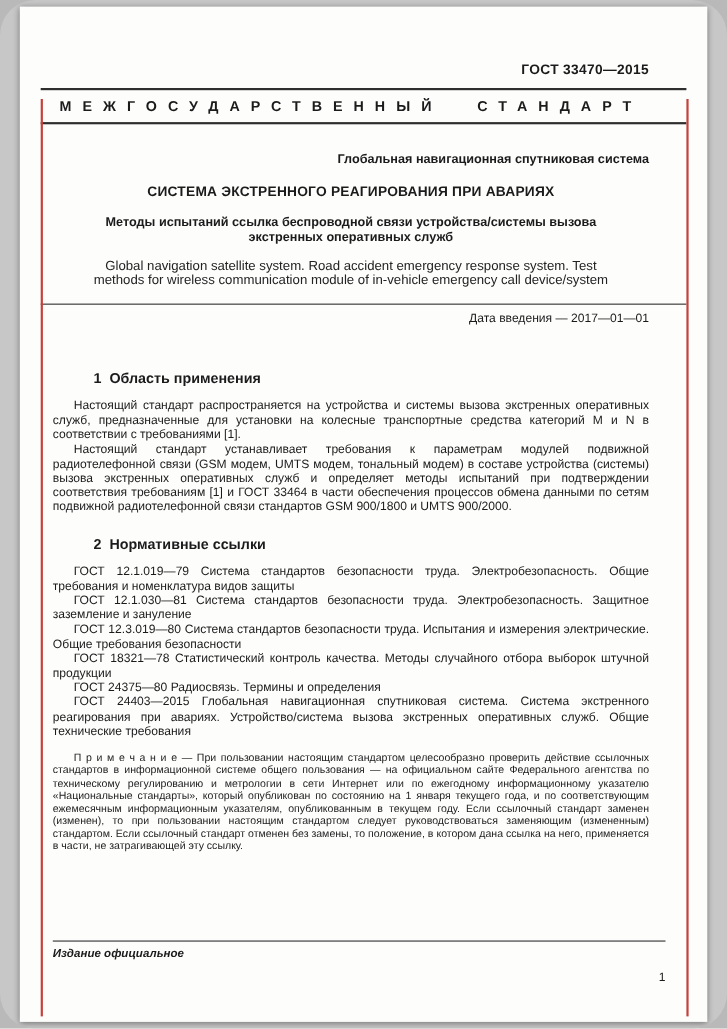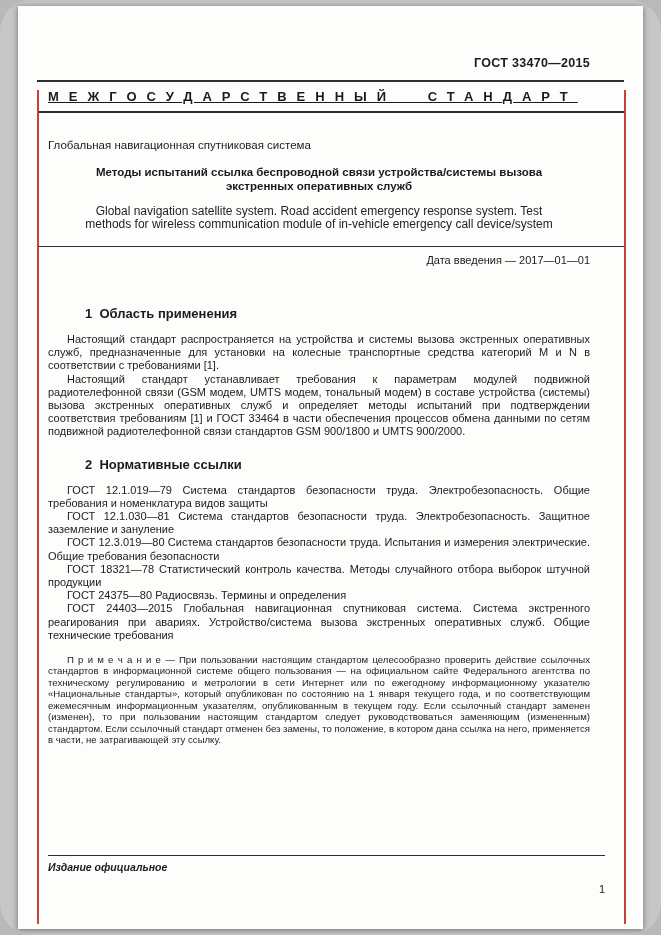--- a/index.html
+++ b/index.html
@@ -44,34 +44,34 @@
 
   .doc-number {
     padding-top: 50px;
     margin-bottom: 10px;
     text-align: right;
     font-weight: bold;
     font-size: 12.5px;
     letter-spacing: .3px;
   }
   .banner-text {
+    text-align: center;
     font-weight: bold;
     font-size: 13px;
     letter-spacing: 10px;
     word-spacing: 18px;
     padding: 7px 0;
     white-space: nowrap;
     overflow: hidden;
-    text-decoration: underline;
   }
 
   .title-subject {
     margin-top: 26px;
-    text-align: left;
-    font-weight: normal;
+    text-align: right;
+    font-weight: bold;
     font-size: 11.5px;
   }
   .title-main {
     margin-top: 16px;
     text-align: center;
     font-weight: bold;
     font-size: 12.5px;
     letter-spacing: .2px;
   }
   .title-subtitle {
@@ -150,20 +150,21 @@
     <div class="red-line left"></div>
     <div class="red-line right"></div>
 
     <div class="doc-number">ГОСТ 33470—2015</div>
 
     <div class="rule thick"></div>
     <div class="banner-text">МЕЖГОСУДАРСТВЕННЫЙ СТАНДАРТ</div>
     <div class="rule thick"></div>
 
     <div class="title-subject">Глобальная навигационная спутниковая система</div>
+    <div class="title-main">СИСТЕМА ЭКСТРЕННОГО РЕАГИРОВАНИЯ ПРИ АВАРИЯХ</div>
     <div class="title-subtitle">Методы испытаний ссылка беспроводной связи устройства/системы вызова экстренных оперативных служб</div>
     <div class="title-en">Global navigation satellite system. Road accident emergency response system. Test methods for wireless communication module of in-vehicle emergency call device/system</div>
 
     <div class="rule date-rule"></div>
     <div class="effective-date">Дата введения — 2017—01—01</div>
 
     <div class="sec-heading first">1  Область применения</div>
     <p class="para">Настоящий стандарт распространяется на устройства и системы вызова экстренных оперативных служб, предназначенные для установки на колесные транспортные средства категорий M и N в соответствии с требованиями [1].</p>
     <p class="para">Настоящий стандарт устанавливает требования к параметрам модулей подвижной радиотелефонной связи (GSM модем, UMTS модем, тональный модем) в составе устройства (системы) вызова экстренных оперативных служб и определяет методы испытаний при подтверждении соответствия требованиям [1] и ГОСТ 33464 в части обеспечения процессов обмена данными по сетям подвижной радиотелефонной связи стандартов GSM 900/1800 и UMTS 900/2000.</p>
 

